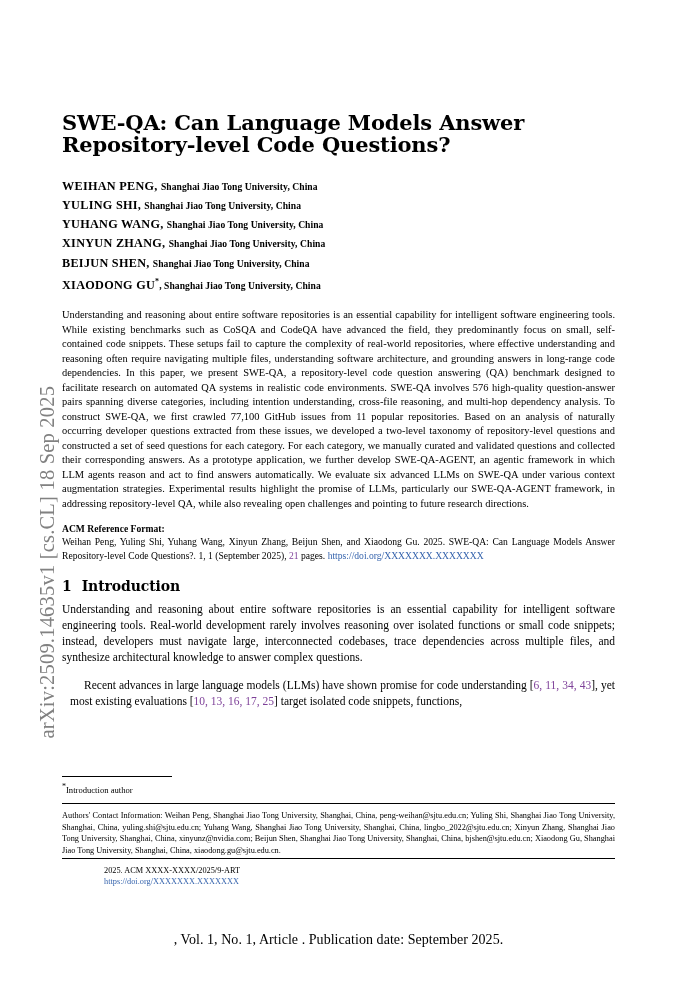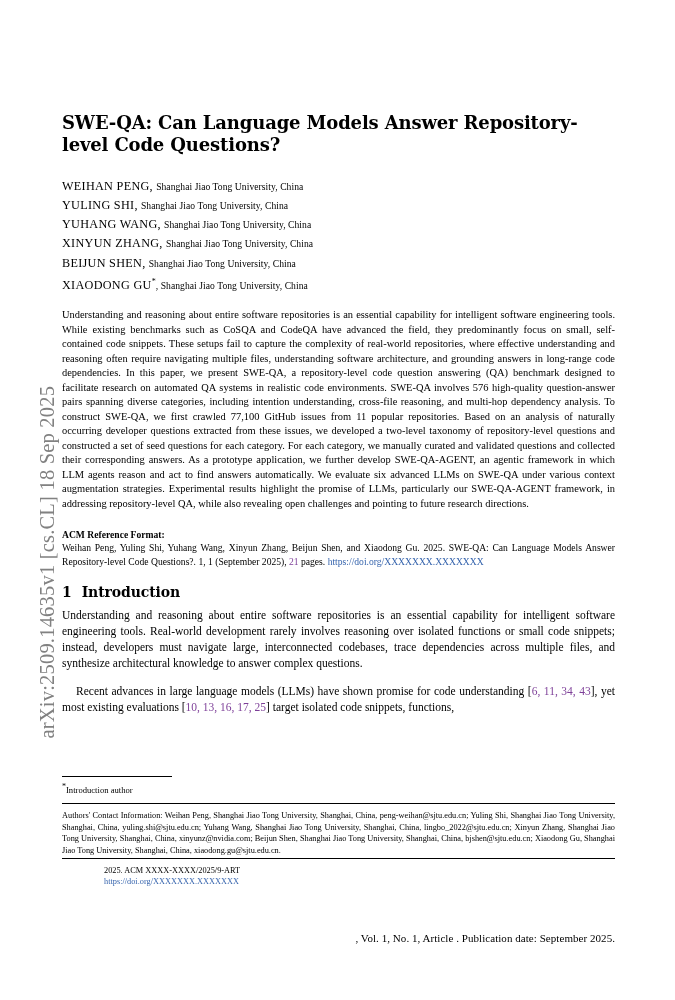--- a/index.html
+++ b/index.html
@@ -44,28 +44,29 @@
     top: 0;
     width: 553px;
     height: 1000px;
   }
 
   .title {
     margin: 0;
     padding-top: 112px;
     font-family: "DejaVu Serif", "Liberation Serif", serif;
     font-weight: bold;
-    font-size: 18px;
+    font-size: 21px;
     line-height: 21.5px;
     letter-spacing: -0.15px;
     color: #000;
   }
 
   .authors {
     margin-top: 22px;
+    font-weight: bold;
   }
   .author-line {
     font-size: 12.2px;
     line-height: 18.15px;
     white-space: nowrap;
     letter-spacing: 0.15px;
   }
   .author-name-caps {
     font-size: 12.2px;
     letter-spacing: 0.3px;
@@ -82,21 +83,21 @@
   .abstract {
     margin-top: 13px;
     font-size: 10.45px;
     line-height: 14.5px;
     text-align: justify;
     text-justify: inter-word;
     hyphens: none;
   }
 
   .acm-ref {
-    margin-top: 17px;
+    margin-top: 11px;
     font-size: 9.6px;
     line-height: 13.3px;
     text-align: justify;
   }
   .acm-ref b { font-weight: bold; }
   .cite { color: #7d3f98; }
   .link { color: #3664ad; }
 
   h2.section {
     margin: 16px 0 0 0;
@@ -106,21 +107,21 @@
     letter-spacing: -0.1px;
   }
   h2.section .num { margin-right: 10px; }
 
   .body-par {
     margin-top: 7px;
     font-size: 11.5px;
     line-height: 16.1px;
     text-align: justify;
   }
-  .body-par.indent { margin-top: 0; text-indent: 14px; }
+  .body-par.indent { margin-top: 0; text-indent: 14px; margin-left: 8px; }
 
   
   #footnote-area {
     position: absolute;
     left: 0;
     top: 776px;
     width: 553px;
   }
   .rule-short {
     width: 110px;
@@ -154,22 +155,22 @@
     line-height: 11.7px;
     margin-top: 6px;
     margin-left: 42px;
   }
 
   .page-footer {
     position: absolute;
     left: 0;
     top: 932px;
     width: 553px;
-    text-align: right;
-    font-size: 11px;
+    text-align: center;
+    font-size: 14px;
     letter-spacing: 0.05px;
   }
 </style>
 </head>
 <body>
 
 <div id="arxiv-stamp">
   <div class="vtext">arXiv:2509.14635v1  [cs.CL]  18 Sep 2025</div>
 </div>
 

